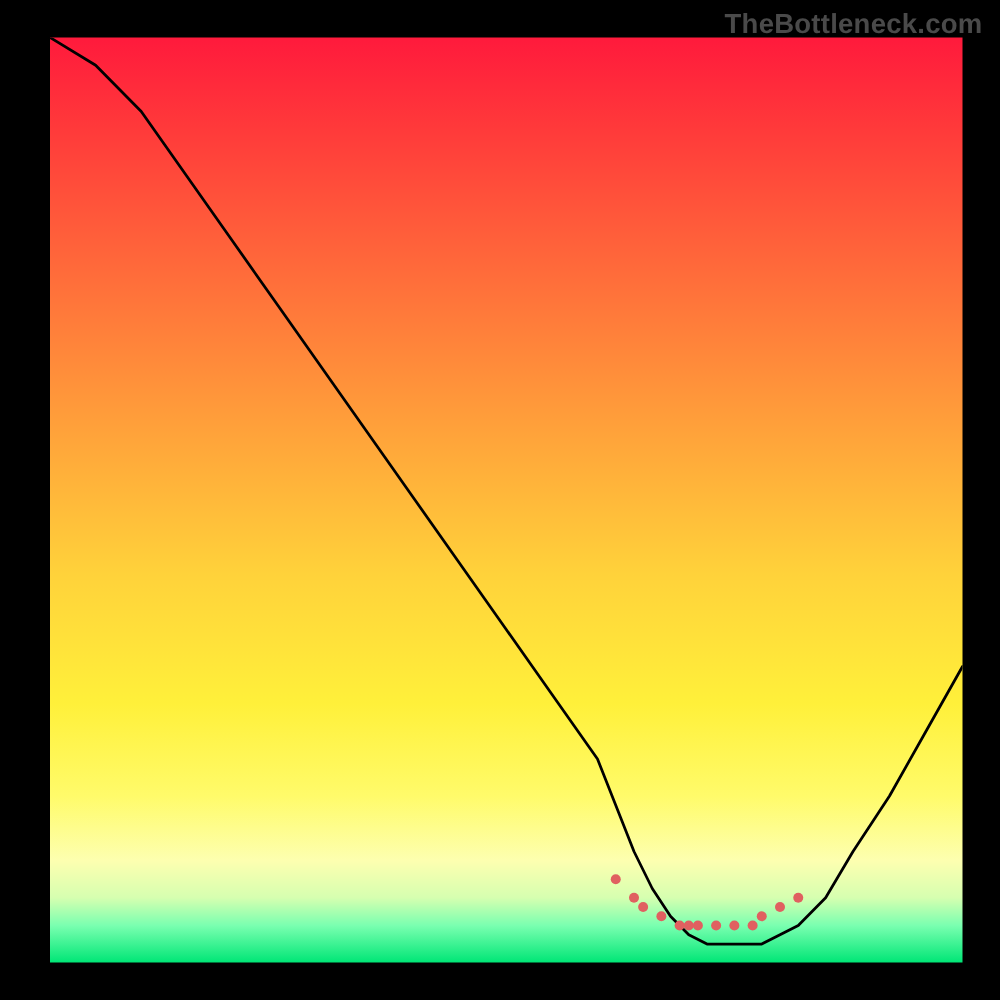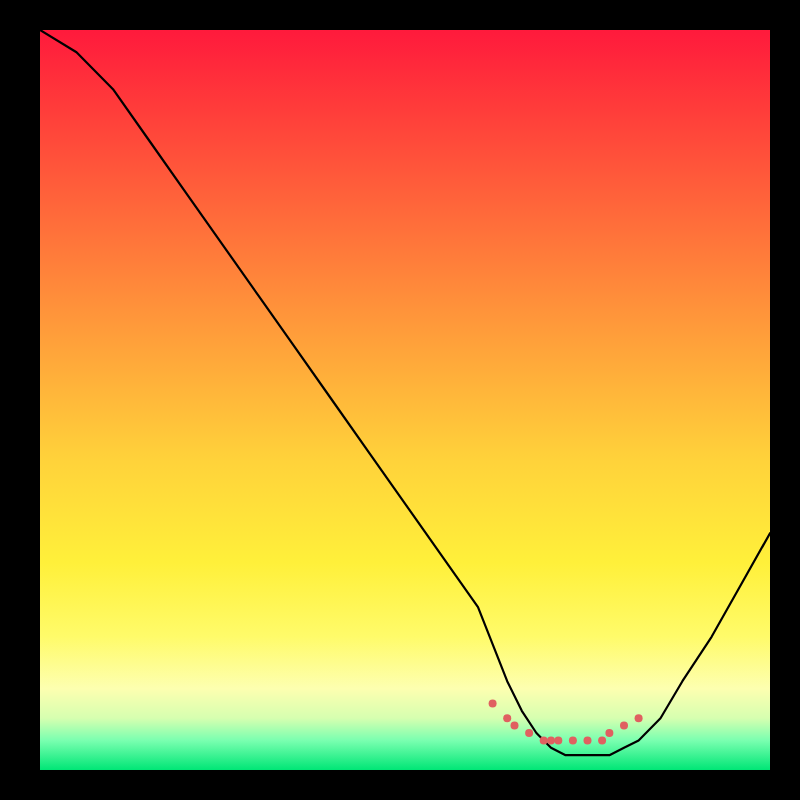--- a/index.html
+++ b/index.html
@@ -53,20 +53,21 @@
     left: 0;
     top: 0;
     width: 730px;
     height: 740px;
   }
 </style>
 </head>
 <body>
 
 <div class="frame">
+  <div class="watermark">TheBottleneck.com</div>
 
   <div class="plot">
     <svg class="curve" viewBox="0 0 730 740" preserveAspectRatio="none">
       <path id="curvePath" fill="none" stroke-width="2.2" stroke-linecap="round" stroke-linejoin="round" d="M0.0 0.0 L36.5 22.2 L73.0 59.2 L109.5 111.0 L146.0 162.8 L182.5 214.6 L219.0 266.4 L255.5 318.2 L292.0 370.0 L328.5 421.8 L365.0 473.6 L401.5 525.4 L438.0 577.2 L452.6 614.2 L467.2 651.2 L481.8 680.8 L496.4 703.0 L511.0 717.8 L525.6 725.2 L540.2 725.2 L554.8 725.2 L569.4 725.2 L584.0 717.8 L598.6 710.4 L620.5 688.2 L642.4 651.2 L671.6 606.8 L700.8 555.0 L730.0 503.2" stroke="#000000"></path>
       <g id="dots">
           <circle cx="452.6" cy="673.4" r="4" fill="#e06060"></circle>
           <circle cx="467.2" cy="688.2" r="4" fill="#e06060"></circle>
           <circle cx="474.5" cy="695.6" r="4" fill="#e06060"></circle>
           <circle cx="489.1" cy="703.0" r="4" fill="#e06060"></circle>
           <circle cx="503.7" cy="710.4" r="4" fill="#e06060"></circle>

